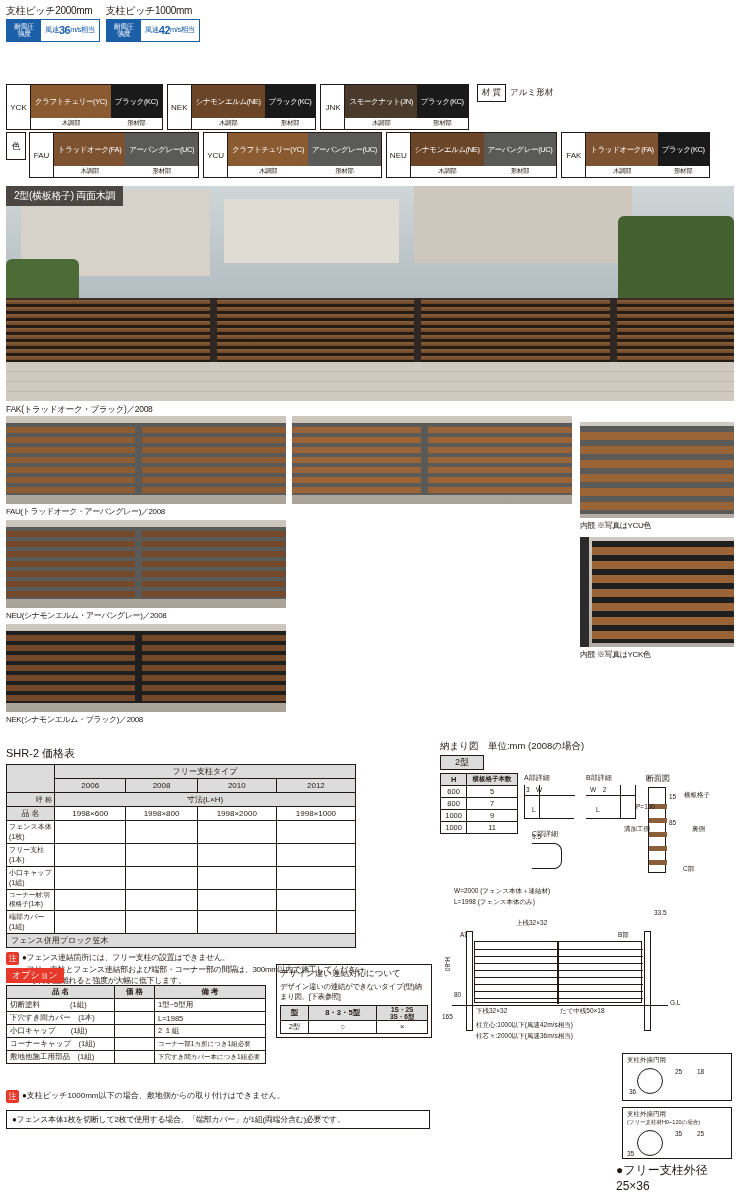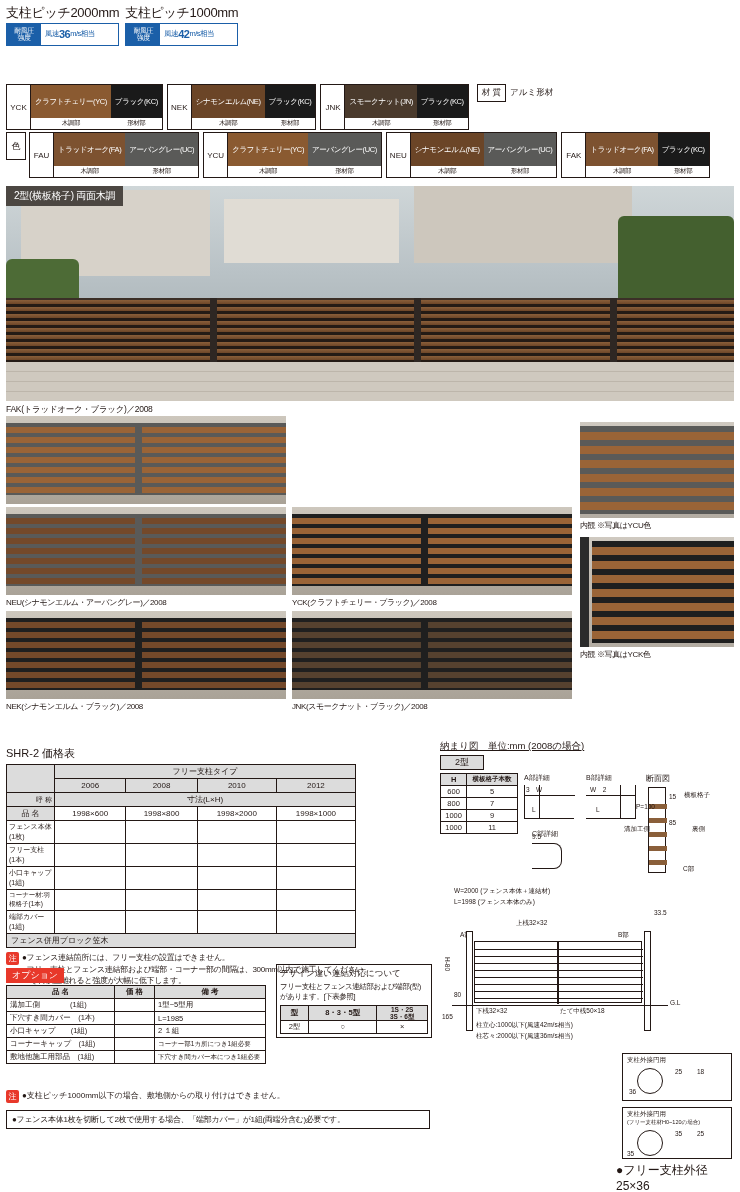--- a/index.html
+++ b/index.html
@@ -12,21 +12,21 @@
     color:#231815;
     position:relative;
     overflow:hidden;
   }
   .page { position:relative; width:740px; height:1192px; }
 
   
   .topbadges { position:absolute; left:6px; top:4px; display:flex; gap:6px; }
   .badge-col { }
   .badge-title {
-    font-size:13px; color:#231815; margin-bottom:1px; letter-spacing:-0.3px;
+    font-size:10px; color:#231815; margin-bottom:1px; letter-spacing:-0.3px;
   }
   .badge-box {
     display:flex; border:1px solid #1b5fa8; background:#ffffff;
   }
   .badge-lbl {
     background:#1b5fa8; color:#fff; font-size:7px; line-height:1.05;
     padding:3px 3px; width:34px; text-align:center; display:flex;
     flex-direction:column; justify-content:center; letter-spacing:-0.5px;
   }
   .badge-val {
@@ -146,21 +146,21 @@
   table.dsg .hdr { background:#dcdcdc; }
 
   .footnote1 { position:absolute; left:6px; top:1090px; font-size:8px; display:flex; }
   .footbox {
     position:absolute; left:6px; top:1110px; width:424px; border:1px solid #231815;
     padding:3px 5px; font-size:8px; letter-spacing:-0.3px;
   }
 
   
   .tech { position:absolute; left:440px; top:740px; width:296px; }
-  .tech .th { font-size:9.5px; margin-bottom:2px;text-decoration:underline; }
+  .tech .th { font-size:9.5px; margin-bottom:2px; }
   .typebox { border:1px solid #231815; display:inline-block; padding:0 14px;
              font-size:9px; background:#dcdcdc; }
   table.hw { border-collapse:collapse; font-size:7.5px; }
   table.hw td, table.hw th { border:1px solid #231815; padding:0 3px; height:12px; text-align:center; }
   table.hw .hdr { background:#dcdcdc; }
   .dwg { position:relative; }
   .lineart { position:absolute; background:#231815; }
   .txt { position:absolute; font-size:7px; white-space:nowrap; }
   .txt6 { position:absolute; font-size:6.5px; white-space:nowrap; }
 
@@ -347,20 +347,36 @@
     </div>
     <div class="wallbase"></div>
     <div class="hero-title">2型(横板格子) 両面木調</div>
   </div>
   <div class="hero-caption">FAK(トラッドオーク・ブラック)／2008</div>
 
   <div class="samples">
 
     <div class="srow">
       <div class="scell">
+        <div class="sphoto" style="background:#b4ada2">
+          <div style="position:absolute;inset:0;background:linear-gradient(180deg,#cdc7bd,#a9a297)"></div>
+          <div class="sfence" style="background:#5a5a58">
+            <div class="bar" style="top:4px;background:#8d5c33"></div>
+            <div class="bar" style="top:14px;background:#8d5c33"></div>
+            <div class="bar" style="top:24px;background:#8d5c33"></div>
+            <div class="bar" style="top:34px;background:#8d5c33"></div>
+            <div class="bar" style="top:44px;background:#8d5c33"></div>
+            <div class="bar" style="top:54px;background:#8d5c33"></div>
+            <div class="bar" style="top:64px;background:#8d5c33"></div>
+            <div class="post" style="left:46%;width:7px;background:#5a5a58"></div>
+          </div>
+        </div>
+        <div class="scap">FAU(トラッドオーク・アーバングレー)／2008</div>
+      </div>
+      <div class="scell">
         <div class="sphoto">
           <div style="position:absolute;inset:0;background:linear-gradient(180deg,#cdc7bd,#a9a297)"></div>
           <div class="sfence" style="background:#5a5a58">
             <div class="bar" style="top:4px;background:#9a6437"></div>
             <div class="bar" style="top:14px;background:#9a6437"></div>
             <div class="bar" style="top:24px;background:#9a6437"></div>
             <div class="bar" style="top:34px;background:#9a6437"></div>
             <div class="bar" style="top:44px;background:#9a6437"></div>
             <div class="bar" style="top:54px;background:#9a6437"></div>
             <div class="bar" style="top:64px;background:#9a6437"></div>
@@ -380,71 +396,39 @@
             <div class="bar" style="top:24px;background:#74492a"></div>
             <div class="bar" style="top:34px;background:#74492a"></div>
             <div class="bar" style="top:44px;background:#74492a"></div>
             <div class="bar" style="top:54px;background:#74492a"></div>
             <div class="bar" style="top:64px;background:#74492a"></div>
             <div class="post" style="left:46%;width:7px;background:#5a5a58"></div>
           </div>
         </div>
         <div class="scap">NEU(シナモンエルム・アーバングレー)／2008</div>
       </div>
-      <div class="scell">
-        <div class="sphoto">
-          <div style="position:absolute;inset:0;background:linear-gradient(180deg,#cdc7bd,#a9a297)"></div>
-          <div class="sfence" style="background:#1f1f1f">
-            <div class="bar" style="top:4px;background:#9a6437"></div>
-            <div class="bar" style="top:14px;background:#9a6437"></div>
-            <div class="bar" style="top:24px;background:#9a6437"></div>
-            <div class="bar" style="top:34px;background:#9a6437"></div>
-            <div class="bar" style="top:44px;background:#9a6437"></div>
-            <div class="bar" style="top:54px;background:#9a6437"></div>
-            <div class="bar" style="top:64px;background:#9a6437"></div>
-            <div class="post" style="left:46%;width:7px;background:#1f1f1f"></div>
-          </div>
-        </div>
-        <div class="scap">YCK(クラフトチェリー・ブラック)／2008</div>
-      </div>
     </div>
 
     <div class="srow">
       <div class="scell">
         <div class="sphoto">
           <div style="position:absolute;inset:0;background:linear-gradient(180deg,#cdc7bd,#a9a297)"></div>
           <div class="sfence" style="background:#1f1f1f">
             <div class="bar" style="top:4px;background:#74492a"></div>
             <div class="bar" style="top:14px;background:#74492a"></div>
             <div class="bar" style="top:24px;background:#74492a"></div>
             <div class="bar" style="top:34px;background:#74492a"></div>
             <div class="bar" style="top:44px;background:#74492a"></div>
             <div class="bar" style="top:54px;background:#74492a"></div>
             <div class="bar" style="top:64px;background:#74492a"></div>
             <div class="post" style="left:46%;width:7px;background:#1f1f1f"></div>
           </div>
         </div>
         <div class="scap">NEK(シナモンエルム・ブラック)／2008</div>
       </div>
-      <div class="scell">
-        <div class="sphoto">
-          <div style="position:absolute;inset:0;background:linear-gradient(180deg,#cdc7bd,#a9a297)"></div>
-          <div class="sfence" style="background:#1f1f1f">
-            <div class="bar" style="top:4px;background:#55412f"></div>
-            <div class="bar" style="top:14px;background:#55412f"></div>
-            <div class="bar" style="top:24px;background:#55412f"></div>
-            <div class="bar" style="top:34px;background:#55412f"></div>
-            <div class="bar" style="top:44px;background:#55412f"></div>
-            <div class="bar" style="top:54px;background:#55412f"></div>
-            <div class="bar" style="top:64px;background:#55412f"></div>
-            <div class="post" style="left:46%;width:7px;background:#1f1f1f"></div>
-          </div>
-        </div>
-        <div class="scap">JNK(スモークナット・ブラック)／2008</div>
-      </div>
     </div>
   </div>
 
   <div class="rightcol">
     <div class="rphoto">
       <div style="position:absolute;inset:0;background:linear-gradient(180deg,#cfc9c0,#b3aca2)"></div>
       <div style="position:absolute;left:0;right:0;top:4%;bottom:4%;background:#5a5a58">
         <div style="position:absolute;left:0;right:0;top:6px;height:8px;background:#9a6437"></div>
         <div style="position:absolute;left:0;right:0;top:20px;height:8px;background:#9a6437"></div>
         <div style="position:absolute;left:0;right:0;top:34px;height:8px;background:#9a6437"></div>
@@ -557,21 +541,21 @@
   <div class="optwrap">
     <div class="optlabel">オプション</div>
     <table class="opt">
       <tbody>
           <tr>
         <th class="hdr" style="width:108px">品 名</th>
         <th class="hdr" style="width:40px">価 格</th>
         <th class="hdr">備 考</th>
       </tr>
       <tr>
-        <td class="nm">溝加工側　　　　(1組)</td>
+        <td class="nm">切断塗料　　　　(1組)</td>
         <td></td>
         <td class="rm">1型~5型用</td>
       </tr>
       <tr>
         <td class="nm">下穴すき間カバー　(1本)</td>
         <td></td>
         <td class="rm">L=1985</td>
       </tr>
       <tr>
         <td class="nm">小口キャップ　　(1組)</td>
@@ -587,21 +571,21 @@
         <td class="nm">敷地他施工用部品　(1組)</td>
         <td></td>
         <td class="rm" style="font-size:6.5px">下穴すき間カバー本につき1組必要</td>
       </tr>
     </tbody>
       </table>
   </div>
 
   <div class="designwrap">
     <div class="dt">デザイン違い連結対応について</div>
-    <div class="dd">フリー支柱とフェンス連結部および端部(型)があります。[下表参照]</div>
+    <div class="dd">デザイン違いの連結ができないタイプ(型)納まり図。[下表参照]</div>
     <table class="dsg">
       <tbody>
           <tr>
         <th class="hdr" style="width:28px">型</th>
         <th class="hdr">8・3・5型</th>
         <th class="hdr" style="font-size:6.5px;line-height:1.1">
           <span>1S・2S</span><br>
           <span>3S・6型</span>
         </th>
       </tr>

